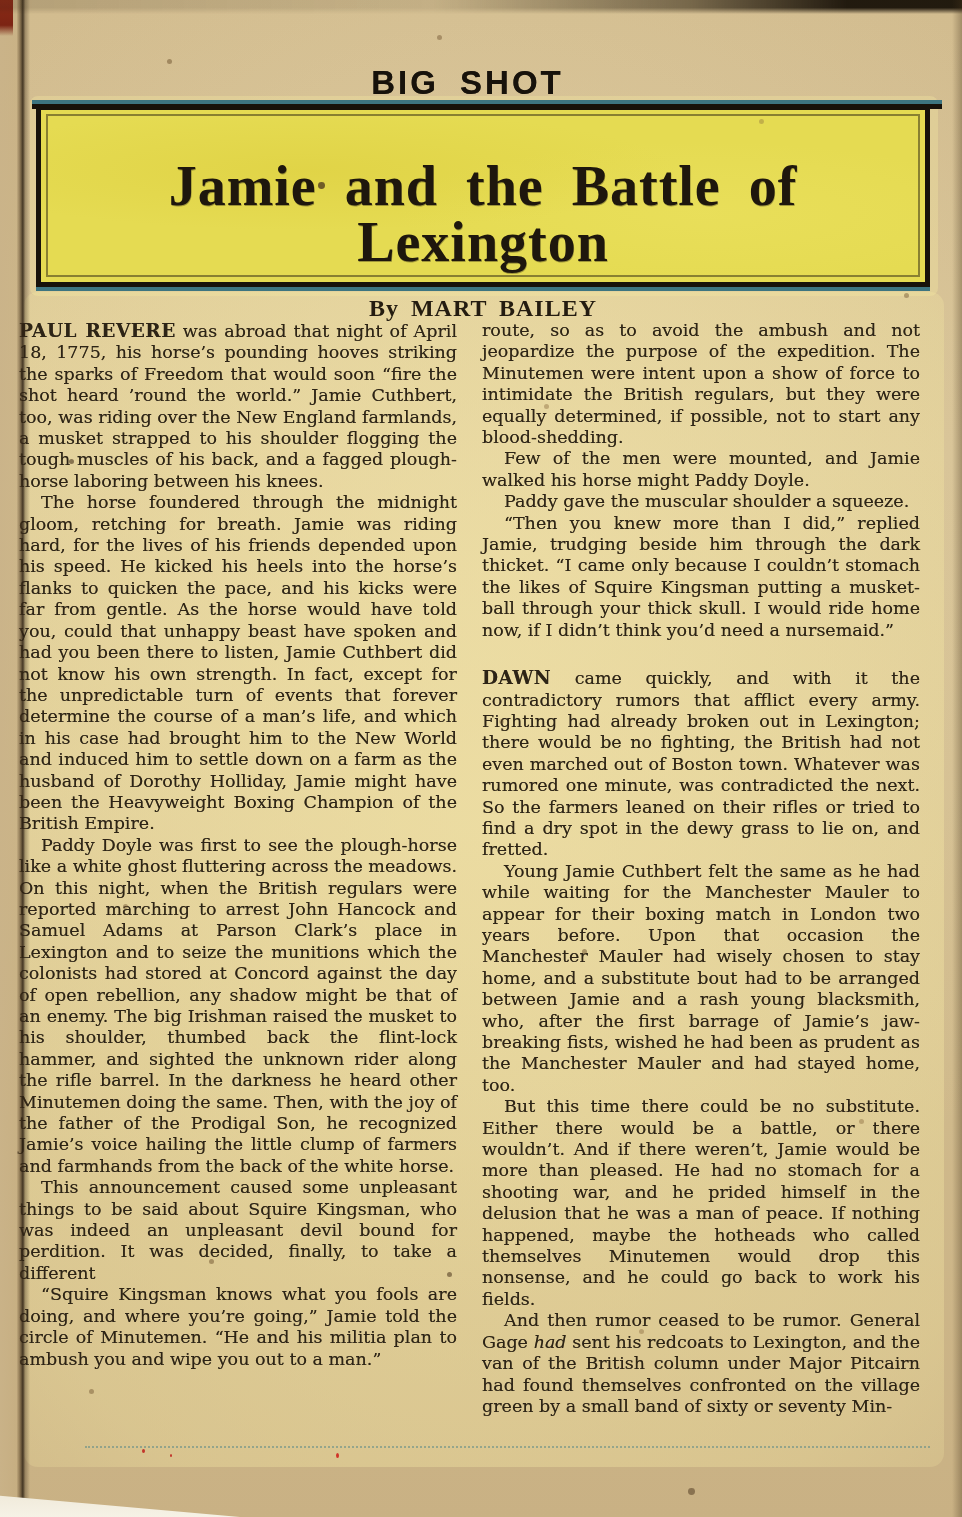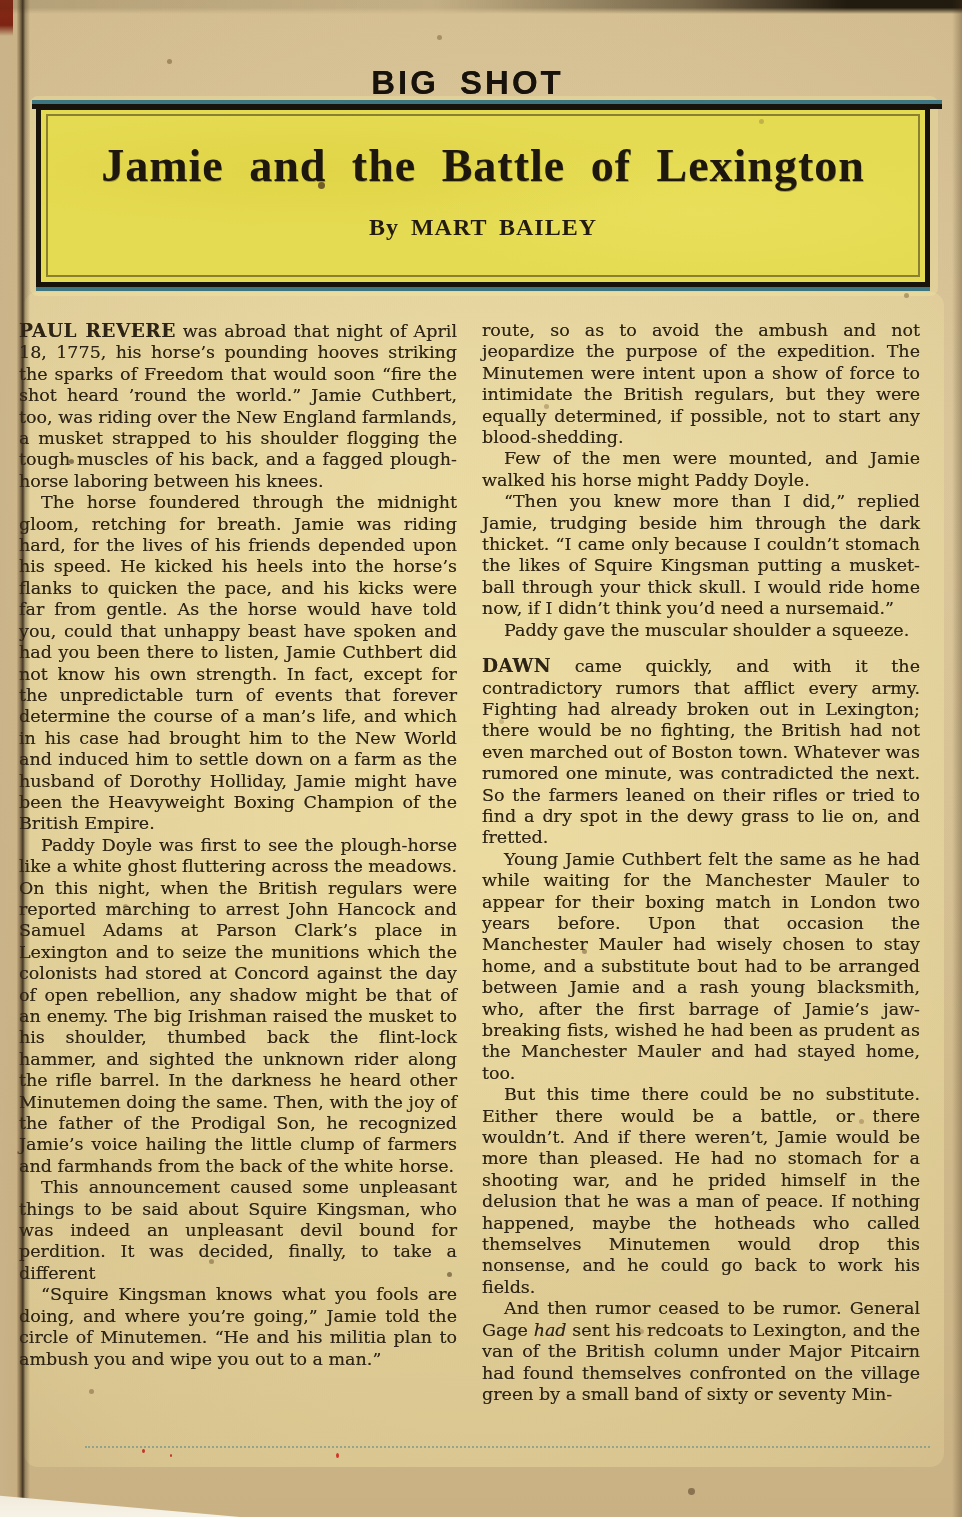--- a/index.html
+++ b/index.html
@@ -48,43 +48,43 @@
       radial-gradient(ellipse 50% 60% at 75% 60%, rgba(235,225,95,.6) 0%, rgba(0,0,0,0) 70%),
       var(--box-yellow);
     border:5px solid #17120a;
     box-shadow:0 4px 0 0 var(--teal), 0 -1px 0 0 rgba(23,18,10,.6);
   }
   .title-box::after{
     content:"";position:absolute;left:5px;right:5px;top:4px;bottom:5px;
     border:2px solid rgba(25,18,8,.45);pointer-events:none;
   }
   .story-title{
-    margin:0;padding-top:33px;text-align:center;
+    margin:0;padding-top:48px;text-align:center;
     font-family:"Liberation Serif","DejaVu Serif",serif;
-    font-weight:700;font-size:46px;line-height:1;letter-spacing:1px;word-spacing:13px;
+    font-weight:700;font-size:56px;line-height:1;letter-spacing:1px;word-spacing:13px;
     color:var(--title-ink);text-shadow:.5px .5px 0 rgba(30,23,13,.35);
   }
   .byline{
     margin:0;padding-top:25px;text-align:center;
     font-family:"Liberation Serif","DejaVu Serif",serif;
     font-weight:700;font-size:24px;letter-spacing:1px;word-spacing:5px;
     color:#241c10;
   }
 
   
   .columns{
     position:absolute;top:320px;left:19px;width:901px;
     display:flex;gap:25px;
     color:var(--ink);
   }
   .col{width:438px;text-align:justify;font-size:17.5px;line-height:21.4px;
     text-shadow:0 0 .4px rgba(45,36,22,.55);}
   .para{margin:0;}
   .para.indent{text-indent:22px;}
-  .para.space-before{margin-top:14px;}
+  .para.space-before{margin-top:26px;}
   .seg-bold{font-weight:700;letter-spacing:.5px;font-size:18.5px;}
   .seg-italic{font-style:italic;}
 
   
   .edge-left{
     position:absolute;left:0;top:0;bottom:0;width:30px;
     background:linear-gradient(90deg,
       rgba(201,178,136,.9) 0%, rgba(196,172,128,.6) 55%,
       rgba(90,68,40,.55) 66%, rgba(44,32,18,.85) 76%, rgba(60,45,26,.35) 84%, rgba(0,0,0,0) 100%);
   }
@@ -157,22 +157,22 @@
     <div class="col">
         <p class="para"><span class="seg-bold">PAUL REVERE</span><span> was abroad that night of April 18, 1775, his horse’s pounding hooves striking the sparks of Freedom that would soon “fire the shot heard ’round the world.” Jamie Cuthbert, too, was riding over the New England farmlands, a musket strapped to his shoulder flogging the tough muscles of his back, and a fagged plough-horse laboring between his knees.</span></p>
         <p class="para indent"><span>The horse foundered through the midnight gloom, retching for breath. Jamie was riding hard, for the lives of his friends depended upon his speed. He kicked his heels into the horse’s flanks to quicken the pace, and his kicks were far from gentle. As the horse would have told you, could that unhappy beast have spoken and had you been there to listen, Jamie Cuthbert did not know his own strength. In fact, except for the unpredictable turn of events that forever determine the course of a man’s life, and which in his case had brought him to the New World and induced him to settle down on a farm as the husband of Dorothy Holliday, Jamie might have been the Heavyweight Boxing Champion of the British Empire.</span></p>
         <p class="para indent"><span>Paddy Doyle was first to see the plough-horse like a white ghost fluttering across the meadows. On this night, when the British regulars were reported marching to arrest John Hancock and Samuel Adams at Parson Clark’s place in Lexington and to seize the munitions which the colonists had stored at Concord against the day of open rebellion, any shadow might be that of an enemy. The big Irishman raised the musket to his shoulder, thumbed back the flint-lock hammer, and sighted the unknown rider along the rifle barrel. In the darkness he heard other Minutemen doing the same. Then, with the joy of the father of the Prodigal Son, he recognized Jamie’s voice hailing the little clump of farmers and farmhands from the back of the white horse.</span></p>
         <p class="para indent"><span>This announcement caused some unpleasant things to be said about Squire Kingsman, who was indeed an unpleasant devil bound for perdition. It was decided, finally, to take a different</span></p>
         <p class="para indent"><span>“Squire Kingsman knows what you fools are doing, and where you’re going,” Jamie told the circle of Minutemen. “He and his militia plan to ambush you and wipe you out to a man.”</span></p>
       </div>
     <div class="col">
         <p class="para"><span>route, so as to avoid the ambush and not jeopardize the purpose of the expedition. The Minutemen were intent upon a show of force to intimidate the British regulars, but they were equally determined, if possible, not to start any blood-shedding.</span></p>
         <p class="para indent"><span>Few of the men were mounted, and Jamie walked his horse might Paddy Doyle.</span></p>
+        <p class="para indent"><span>Paddy gave the muscular shoulder a squeeze.</span></p>
         <p class="para indent"><span>“Then you knew more than I did,” replied Jamie, trudging beside him through the dark thicket. “I came only because I couldn’t stomach the likes of Squire Kingsman putting a musket-ball through your thick skull. I would ride home now, if I didn’t think you’d need a nursemaid.”</span></p>
-        <p class="para indent"><span>Paddy gave the muscular shoulder a squeeze.</span></p>
         <p class="para space-before"><span class="seg-bold">DAWN</span><span> came quickly, and with it the contradictory rumors that afflict every army. Fighting had already broken out in Lexington; there would be no fighting, the British had not even marched out of Boston town. Whatever was rumored one minute, was contradicted the next. So the farmers leaned on their rifles or tried to find a dry spot in the dewy grass to lie on, and fretted.</span></p>
         <p class="para indent"><span>Young Jamie Cuthbert felt the same as he had while waiting for the Manchester Mauler to appear for their boxing match in London two years before. Upon that occasion the Manchester Mauler had wisely chosen to stay home, and a substitute bout had to be arranged between Jamie and a rash young blacksmith, who, after the first barrage of Jamie’s jaw-breaking fists, wished he had been as prudent as the Manchester Mauler and had stayed home, too.</span></p>
         <p class="para indent"><span>But this time there could be no substitute. Either there would be a battle, or there wouldn’t. And if there weren’t, Jamie would be more than pleased. He had no stomach for a shooting war, and he prided himself in the delusion that he was a man of peace. If nothing happened, maybe the hotheads who called themselves Minutemen would drop this nonsense, and he could go back to work his fields.</span></p>
         <p class="para indent"><span>And then rumor ceased to be rumor. General Gage </span><span class="seg-italic">had</span><span> sent his redcoats to Lexington, and the van of the British column under Major Pitcairn had found themselves confronted on the village green by a small band of sixty or seventy Min-</span></p>
       </div>
   </div>
 
   <div class="edge-left"></div>
   <div class="binding-red"></div>
   <div class="edge-top"></div>

